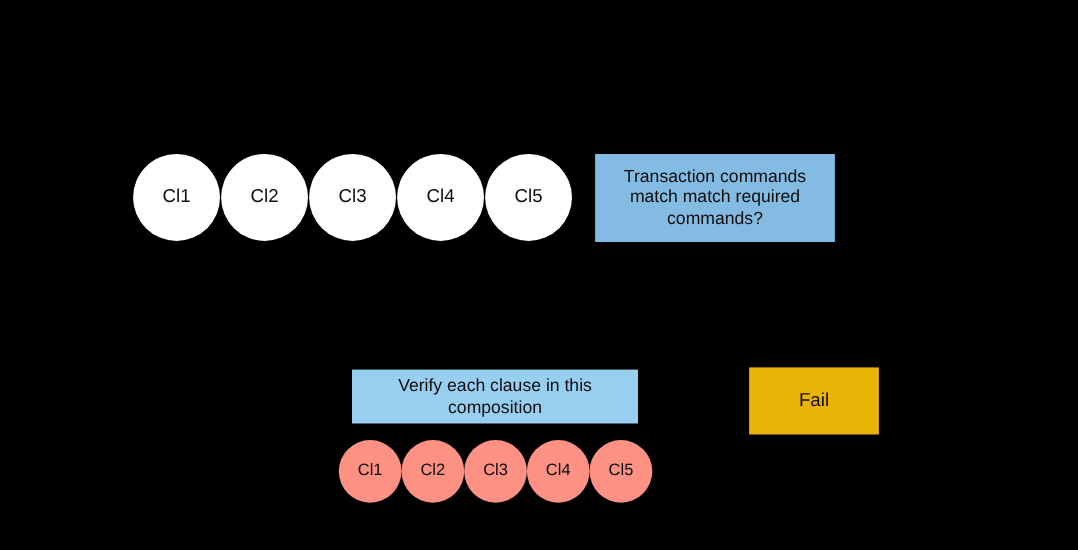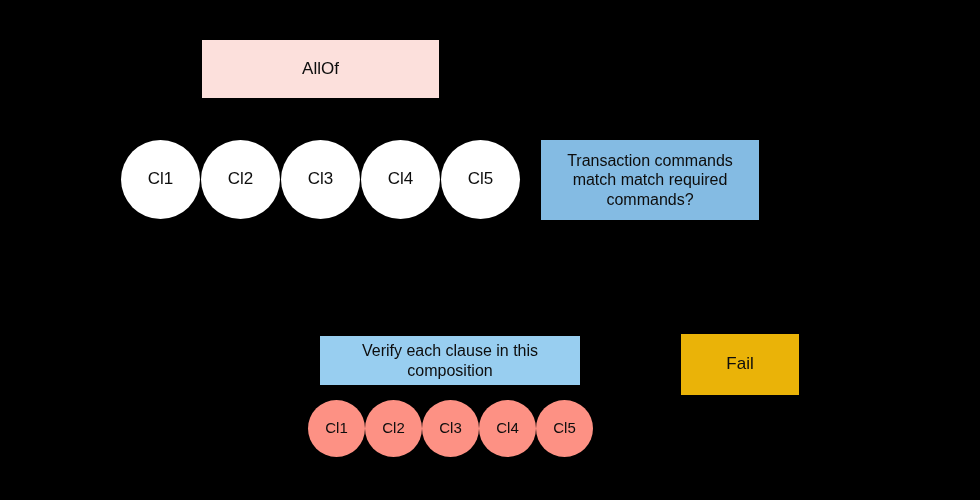--- a/index.html
+++ b/index.html
@@ -96,21 +96,20 @@
     top: 400px;
     background: #fd9184;
     font-size: 15px;
   }
 </style>
 </head>
 <body>
 
 <div id="canvas">
 
-  <div class="node rect allof-box">AllOf</div>
 
   <div class="node circle clause-circle-top" style="left:121px;">Cl1</div>
   <div class="node circle clause-circle-top" style="left:201px;">Cl2</div>
   <div class="node circle clause-circle-top" style="left:281px;">Cl3</div>
   <div class="node circle clause-circle-top" style="left:361px;">Cl4</div>
   <div class="node circle clause-circle-top" style="left:441px;">Cl5</div>
 
   <div class="node rect decision-box">Transaction commands match match required commands?</div>
 
   <div class="node rect verify-box">Verify each clause in this composition</div>

